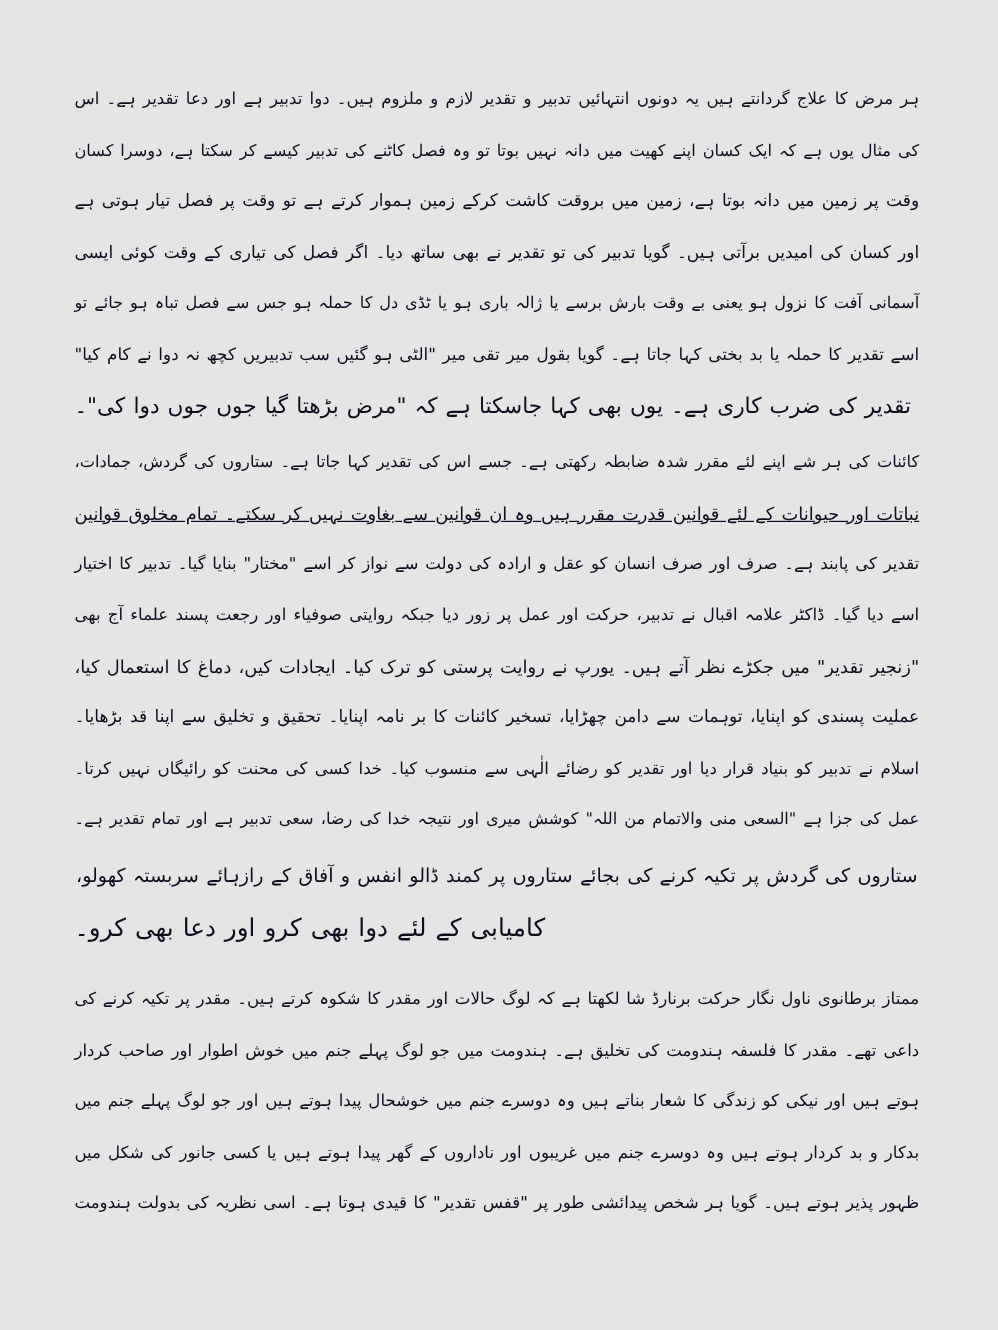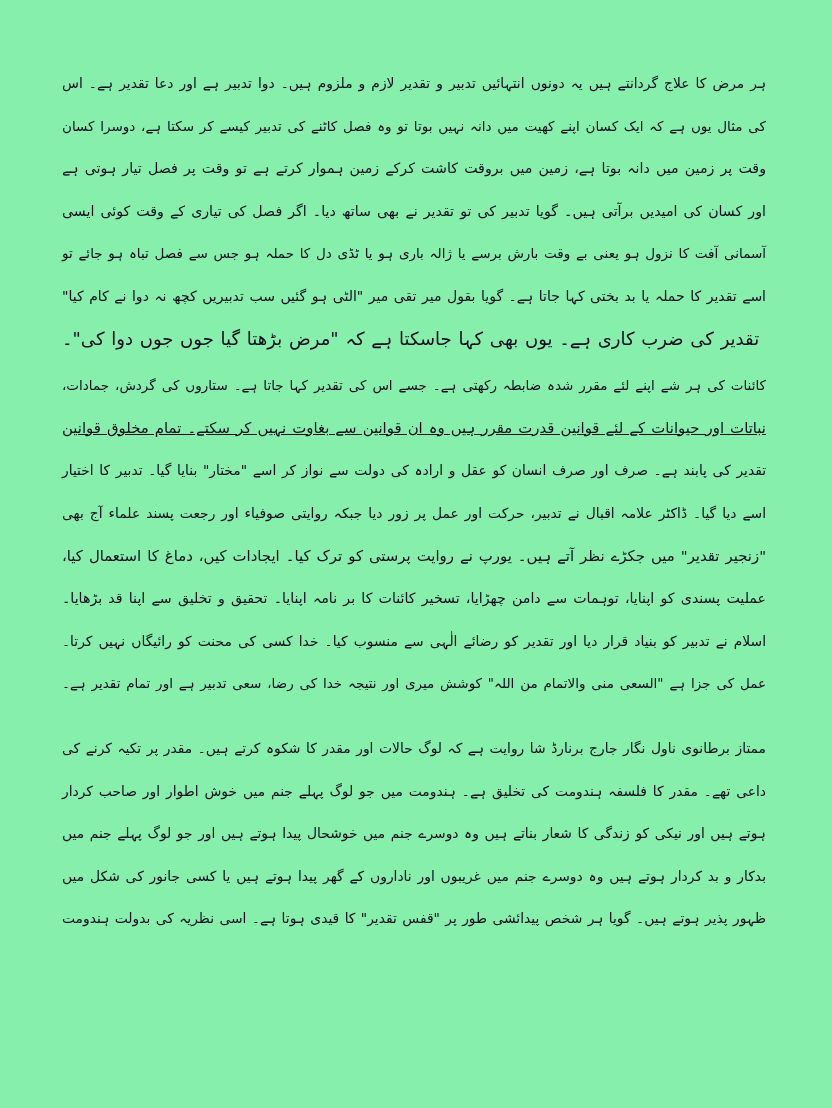--- a/index.html
+++ b/index.html
@@ -12,21 +12,21 @@
     width: 832px;
     height: 1108px;
     overflow: hidden;
     font-family: "DejaVu Sans", "Liberation Sans", sans-serif;
   }
 
   .page {
     position: relative;
     width: 832px;
     height: 1108px;
-    background: #86efac;
+    background: #e5e5e5;
     box-sizing: border-box;
   }
 
   .text-column {
     position: absolute;
     top: 62px;
     right: 66px;
     left: 62px;
     direction: rtl;
     text-align: justify;
@@ -97,25 +97,29 @@
       <span class="line" style="font-size: 13.85px;">تقدیر کی پابند ہے۔ صرف اور صرف انسان کو عقل و ارادہ کی دولت سے نواز کر اسے "مختار" بنایا گیا۔ تدبیر کا اختیار</span>
       <span class="line" style="font-size: 13.85px;">اسے دیا گیا۔ ڈاکٹر علامہ اقبال نے تدبیر، حرکت اور عمل پر زور دیا جبکہ روایتی صوفیاء اور رجعت پسند علماء آج بھی</span>
       <span class="line" style="font-size: 14.9px;">"زنجیر تقدیر" میں جکڑے نظر آتے ہیں۔ یورپ نے روایت پرستی کو ترک کیا۔ ایجادات کیں، دماغ کا استعمال کیا،</span>
       <span class="line" style="font-size: 14.2px;">عملیت پسندی کو اپنایا، توہمات سے دامن چھڑایا، تسخیر کائنات کا بر نامہ اپنایا۔ تحقیق و تخلیق سے اپنا قد بڑھایا۔</span>
       <span class="line" style="font-size: 13.85px;">اسلام نے تدبیر کو بنیاد قرار دیا اور تقدیر کو رضائے الٰہی سے منسوب کیا۔ خدا کسی کی محنت کو رائیگاں نہیں کرتا۔</span>
       <span class="line" style="font-size: 13.5px;">عمل کی جزا ہے "السعی منی والاتمام من اللہ" کوشش میری اور نتیجہ خدا کی رضا، سعی تدبیر ہے اور تمام تقدیر ہے۔</span>
     </div>
 
     <span class="para-gap"></span>
 
+    <div class="para">
+      <span class="line center" style="font-size: 15.95px;">ستاروں کی گردش پر تکیہ کرنے کی بجائے ستاروں پر کمند ڈالو انفس و آفاق کے رازہائے سربستہ کھولو،</span>
+      <span class="line left-end" style="font-size: 20.5px;">کامیابی کے لئے دوا بھی کرو اور دعا بھی کرو۔</span>
+    </div>
 
     <span class="para-gap big"></span>
 
     <div class="para">
-      <span class="line" style="font-size: 13.85px;">ممتاز برطانوی ناول نگار جارج برنارڈ شا روایت ہے کہ لوگ حالات اور مقدر کا شکوہ کرتے ہیں۔ مقدر پر تکیہ کرنے کی</span>
+      <span class="line" style="font-size: 13.85px;">ممتاز برطانوی ناول نگار حرکت برنارڈ شا لکھتا ہے کہ لوگ حالات اور مقدر کا شکوہ کرتے ہیں۔ مقدر پر تکیہ کرنے کی</span>
       <span class="line" style="font-size: 13.85px;">داعی تھے۔ مقدر کا فلسفہ ہندومت کی تخلیق ہے۔ ہندومت میں جو لوگ پہلے جنم میں خوش اطوار اور صاحب کردار</span>
       <span class="line" style="font-size: 13.85px;">ہوتے ہیں اور نیکی کو زندگی کا شعار بناتے ہیں وہ دوسرے جنم میں خوشحال پیدا ہوتے ہیں اور جو لوگ پہلے جنم میں</span>
       <span class="line" style="font-size: 13.85px;">بدکار و بد کردار ہوتے ہیں وہ دوسرے جنم میں غریبوں اور ناداروں کے گھر پیدا ہوتے ہیں یا کسی جانور کی شکل میں</span>
       <span class="line" style="font-size: 13.85px;">ظہور پذیر ہوتے ہیں۔ گویا ہر شخص پیدائشی طور پر "قفس تقدیر" کا قیدی ہوتا ہے۔ اسی نظریہ کی بدولت ہندومت</span>
     </div>
 
   </div>
 
 </div>
 

